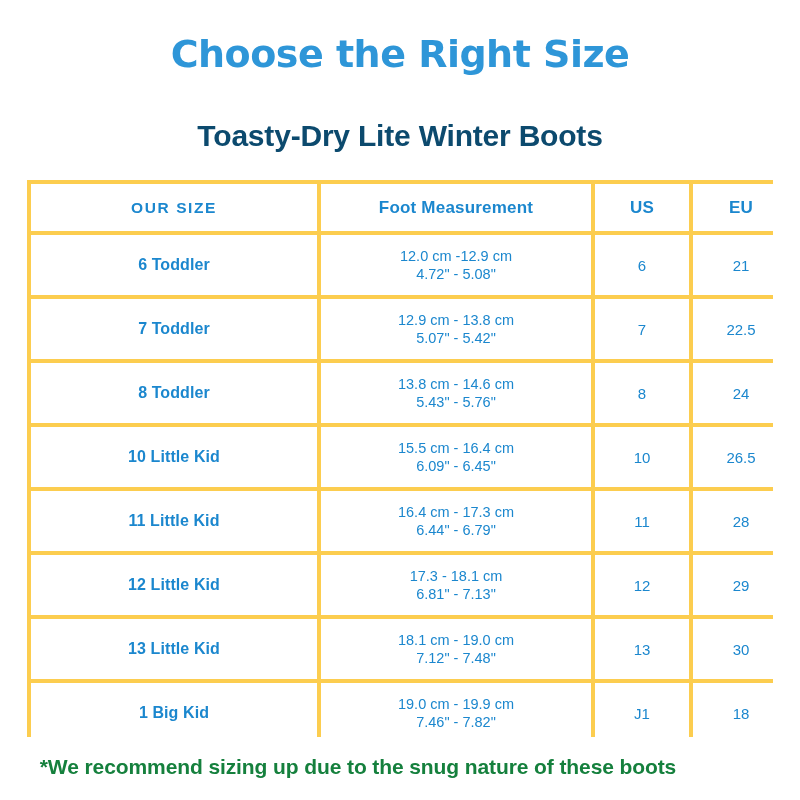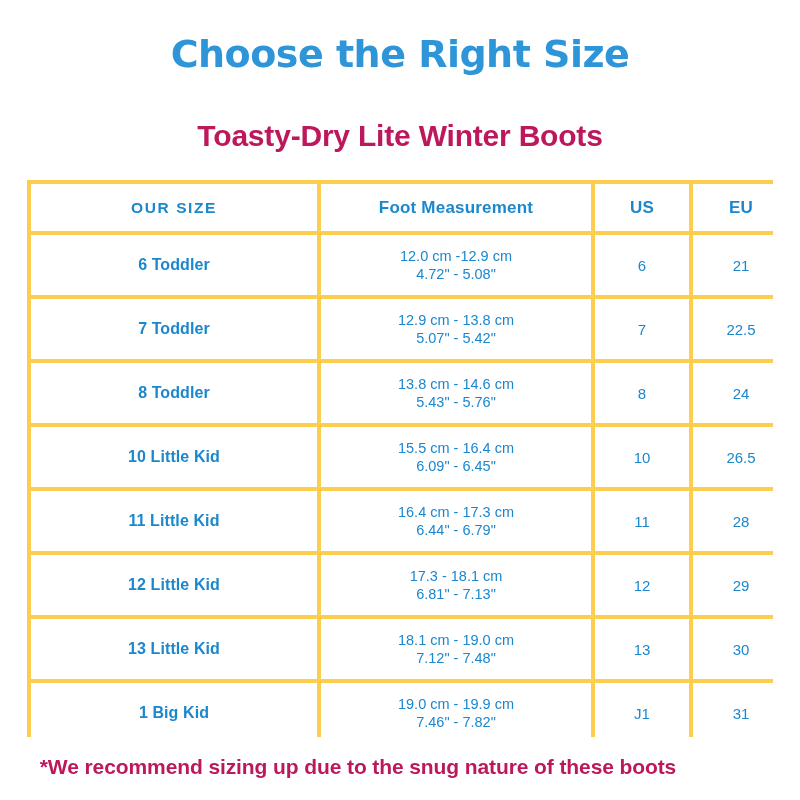--- a/index.html
+++ b/index.html
@@ -34,21 +34,21 @@
     line-height: 64px;
     letter-spacing: -0.5px;
     white-space: nowrap;
   }
   .subtitle {
     position: absolute;
     top: 118px;
     left: 0;
     width: 800px;
     text-align: center;
-    color: #be185d;
+    color: #0c4a6e;
     font-family: "Liberation Sans", sans-serif;
     font-weight: bold;
     font-size: 30px;
     line-height: 36px;
     letter-spacing: -0.2px;
     white-space: nowrap;
   }
 
   
   .table-wrap {
@@ -114,21 +114,21 @@
     font-weight: normal;
   }
 
   
   .footnote {
     position: absolute;
     top: 753px;
     left: 0;
     width: 716px;
     text-align: center;
-    color: #be185d;
+    color: #15803d;
     font-family: "Liberation Sans", sans-serif;
     font-weight: bold;
     font-size: 21px;
     line-height: 28px;
     letter-spacing: -0.1px;
     white-space: nowrap;
   }
 </style>
 </head>
 <body>
@@ -195,21 +195,21 @@
           <tr>
             <td class="cell-size">13 Little Kid</td>
             <td class="cell-meas"><div>18.1 cm - 19.0 cm</div><div>7.12" - 7.48"</div></td>
             <td class="cell-us">13</td>
             <td class="cell-eu">30</td>
           </tr>
           <tr>
             <td class="cell-size">1 Big Kid</td>
             <td class="cell-meas"><div>19.0 cm - 19.9 cm</div><div>7.46" - 7.82"</div></td>
             <td class="cell-us">J1</td>
-            <td class="cell-eu">31</td>
+            <td class="cell-eu">18</td>
           </tr>
         </tbody>
     </table>
   </div>
 
   <div class="footnote">*We recommend sizing up due to the snug nature of these boots</div>
 
 </div>
 
 </body></html>

